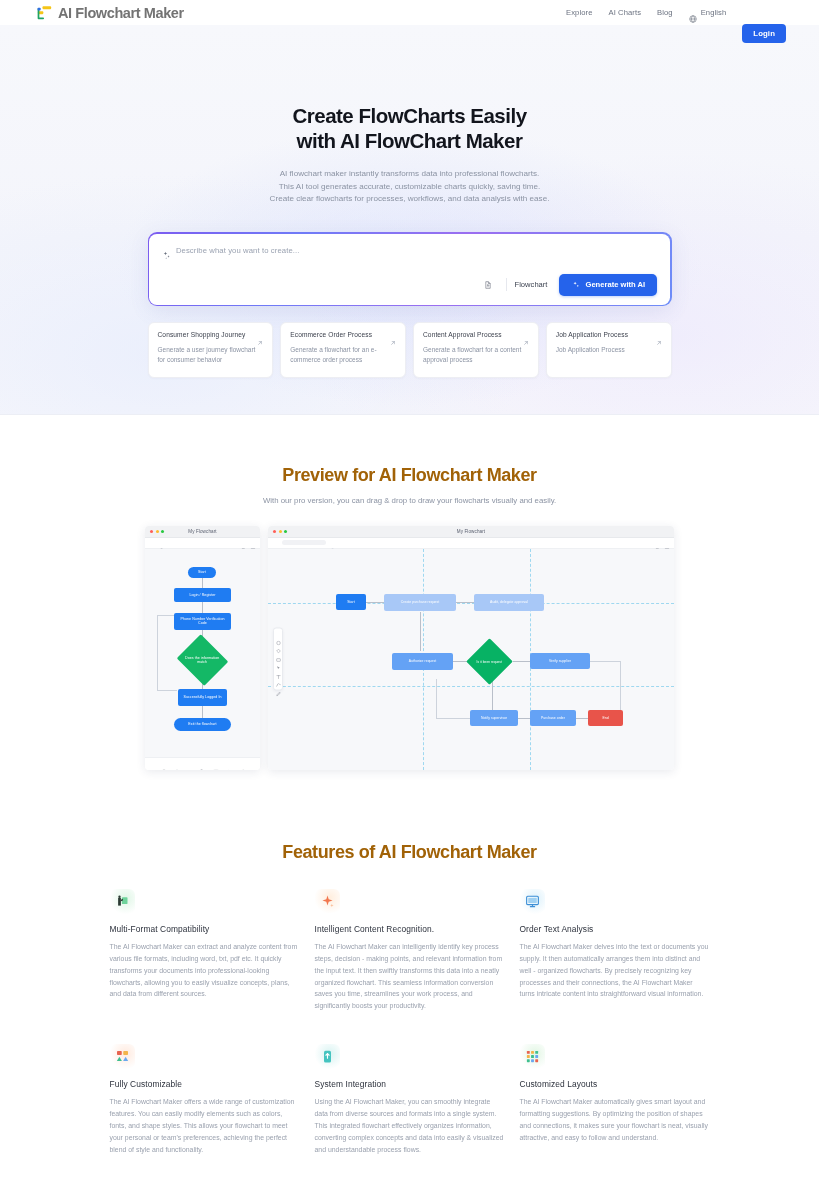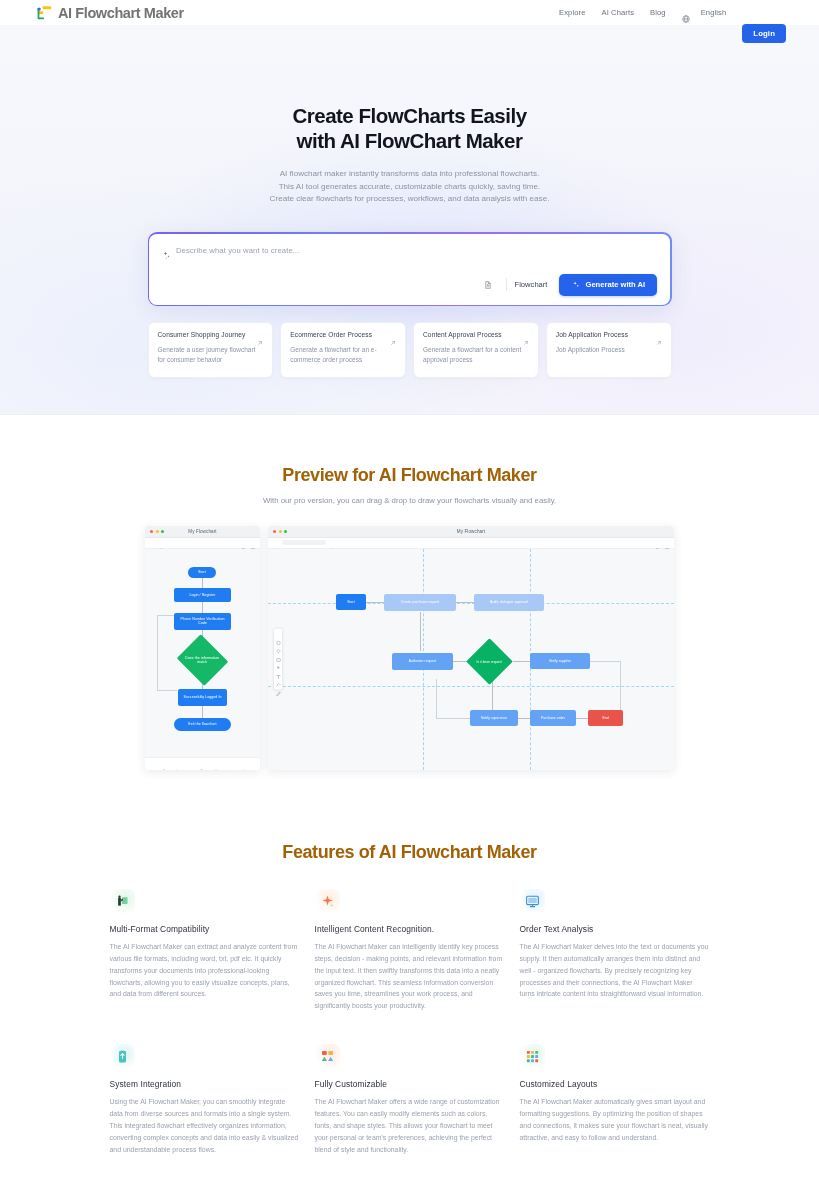--- a/index.html
+++ b/index.html
@@ -33,21 +33,21 @@
     white-space: nowrap;
   }
   .nav { display: flex; align-items: center; gap: 16px; }
   .nav-link {
     font-size: 7.6px;
     color: #6b7280;
     text-decoration: none;
     white-space: nowrap;
     letter-spacing: 0.1px;
   }
-  .nav-lang { display: flex; align-items: center; gap: 11px; }
+  .nav-lang { display: flex; align-items: center; gap: 4px; }
   .globe-icon { width: 8px; height: 8px; display: block; }
   .login-btn {
     background: #2563eb;
     color: #fff;
     font-size: 7.8px;
     font-weight: 600;
     border: none;
     border-radius: 4px;
     padding: 5px 11px;
     cursor: pointer;
@@ -731,42 +731,42 @@
           <rect x="5.2" y="6.2" width="13.6" height="8.2" rx="1" fill="#9fd0f2"></rect>
           <path d="M8.6 20.2h6.8" stroke="#3e8fd6" stroke-width="1.8" stroke-linecap="round"></path>
           <path d="M12 17v3.2" stroke="#3e8fd6" stroke-width="1.8"></path>
         </svg>
       </div>
       <div class="feat-title">Order Text Analysis</div>
       <div class="feat-body">The AI Flowchart Maker delves into the text or documents you supply. It then automatically arranges them into distinct and well - organized flowcharts. By precisely recognizing key processes and their connections, the AI Flowchart Maker turns intricate content into straightforward visual information.</div>
     </div>
 
     <div>
-      <div class="feat-icon-wrap fi-4">
-        <svg viewBox="0 0 24 24" width="15" height="15">
-          <rect x="6.4" y="2.6" width="11.2" height="18.8" rx="2.4" fill="#45c4c0"></rect>
-          <path d="M12 7.4v7.4" stroke="#ffffff" stroke-width="1.8" stroke-linecap="round"></path>
-          <path d="M9.4 10l2.6-2.6L14.6 10" stroke="#ffffff" stroke-width="1.8" fill="none" stroke-linecap="round" stroke-linejoin="round"></path>
-        </svg>
-      </div>
-      <div class="feat-title">System Integration</div>
-      <div class="feat-body">Using the AI Flowchart Maker, you can smoothly integrate data from diverse sources and formats into a single system. This integrated flowchart effectively organizes information, converting complex concepts and data into easily &amp; visualized and understandable process flows.</div>
-    </div>
-
-    <div>
       <div class="feat-icon-wrap fi-5">
         <svg viewBox="0 0 24 24" width="15" height="15">
           <rect x="3.2" y="3.2" width="7.6" height="6.2" rx="1.2" fill="#e8634f"></rect>
           <rect x="13.2" y="3.2" width="7.6" height="6.2" rx="1.2" fill="#f3b44a"></rect>
           <path d="M7 12.4l4 6.6H3z" fill="#3fbf8f"></path>
           <path d="M17 12.4l4 6.6h-8z" fill="#6aa8ef"></path>
         </svg>
       </div>
       <div class="feat-title">Fully Customizable</div>
       <div class="feat-body">The AI Flowchart Maker offers a wide range of customization features. You can easily modify elements such as colors, fonts, and shape styles. This allows your flowchart to meet your personal or team's preferences, achieving the perfect blend of style and functionality.</div>
+    </div>
+
+    <div>
+      <div class="feat-icon-wrap fi-4">
+        <svg viewBox="0 0 24 24" width="15" height="15">
+          <rect x="6.4" y="2.6" width="11.2" height="18.8" rx="2.4" fill="#45c4c0"></rect>
+          <path d="M12 7.4v7.4" stroke="#ffffff" stroke-width="1.8" stroke-linecap="round"></path>
+          <path d="M9.4 10l2.6-2.6L14.6 10" stroke="#ffffff" stroke-width="1.8" fill="none" stroke-linecap="round" stroke-linejoin="round"></path>
+        </svg>
+      </div>
+      <div class="feat-title">System Integration</div>
+      <div class="feat-body">Using the AI Flowchart Maker, you can smoothly integrate data from diverse sources and formats into a single system. This integrated flowchart effectively organizes information, converting complex concepts and data into easily &amp; visualized and understandable process flows.</div>
     </div>
 
     <div>
       <div class="feat-icon-wrap fi-6">
         <svg viewBox="0 0 24 24" width="15" height="15">
           <rect x="3" y="3" width="4.6" height="4.6" rx=".9" fill="#e8634f"></rect>
           <rect x="9.7" y="3" width="4.6" height="4.6" rx=".9" fill="#f3b44a"></rect>
           <rect x="16.4" y="3" width="4.6" height="4.6" rx=".9" fill="#3fbf8f"></rect>
           <rect x="3" y="9.7" width="4.6" height="4.6" rx=".9" fill="#f3b44a"></rect>
           <rect x="9.7" y="9.7" width="4.6" height="4.6" rx=".9" fill="#3fbf8f"></rect>

